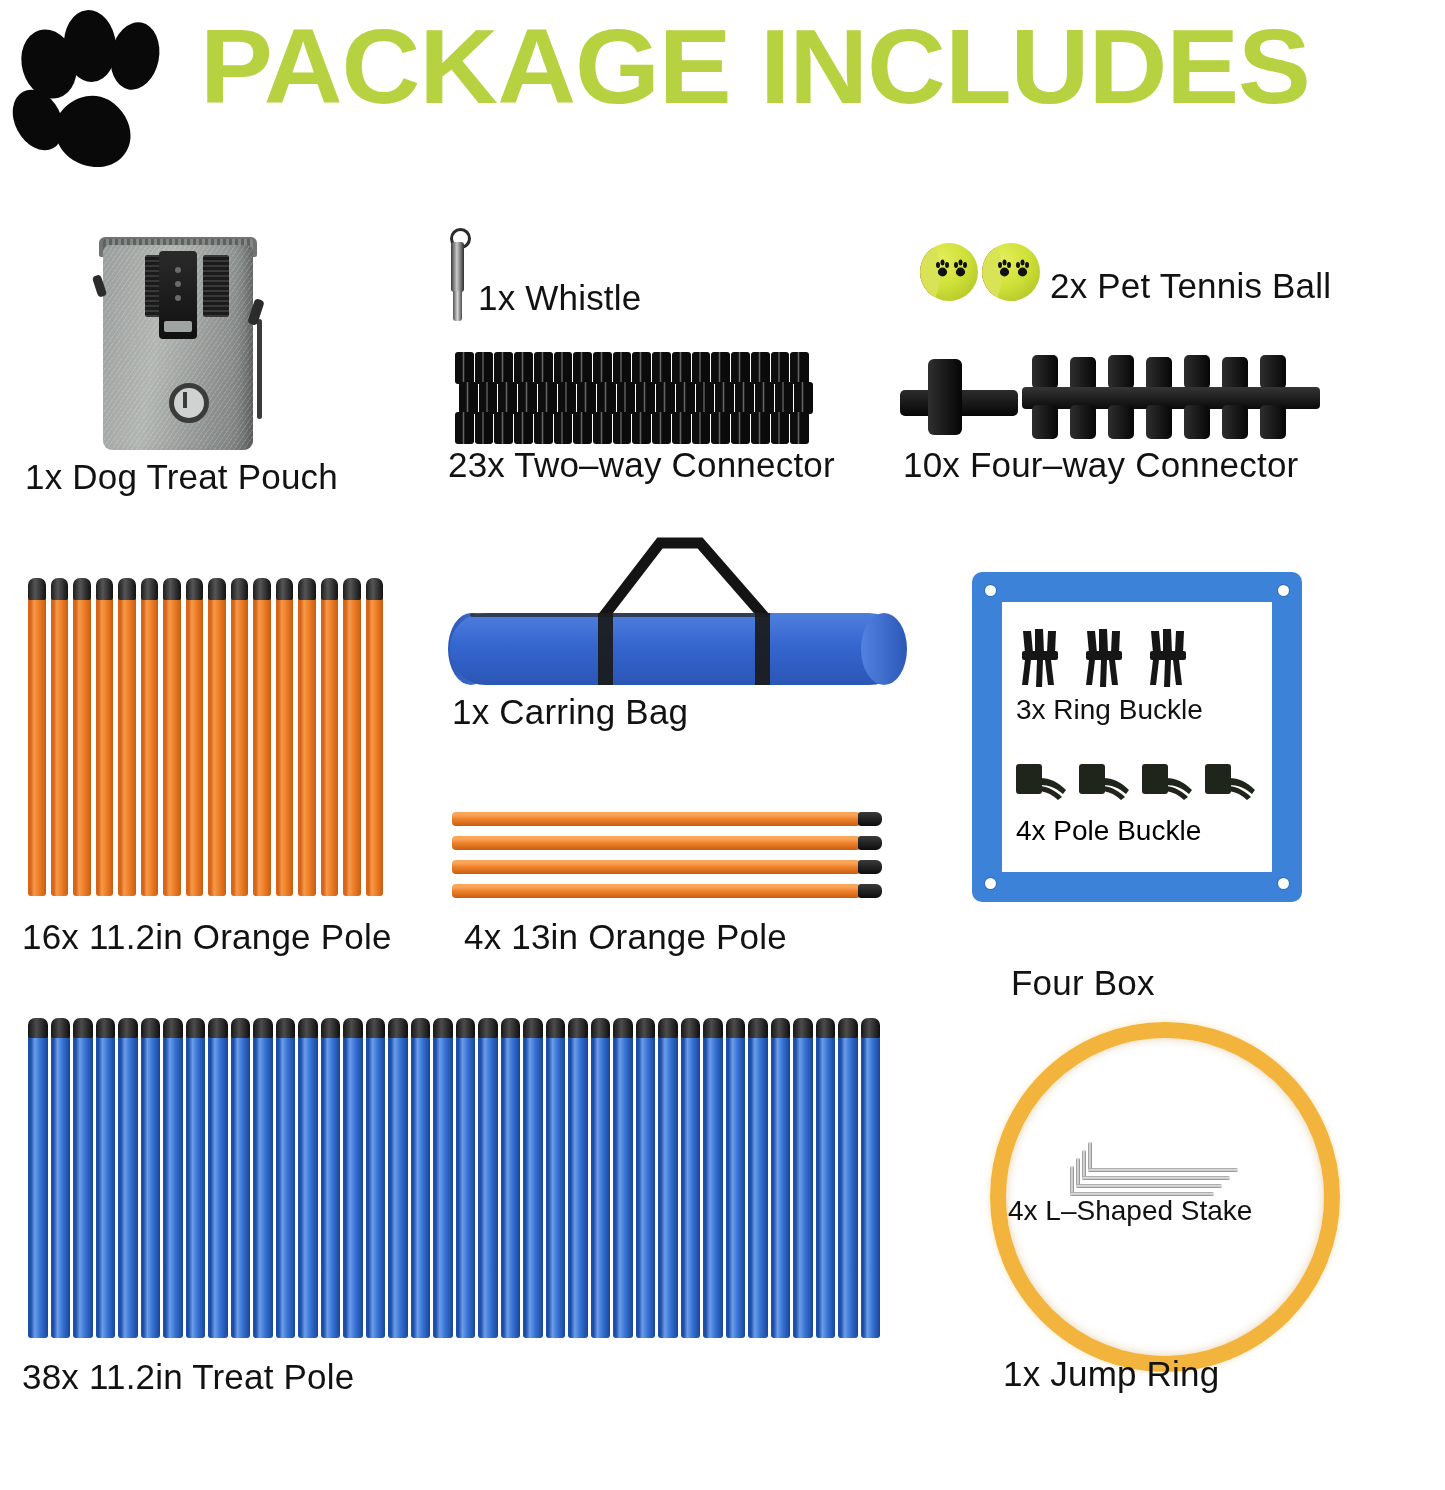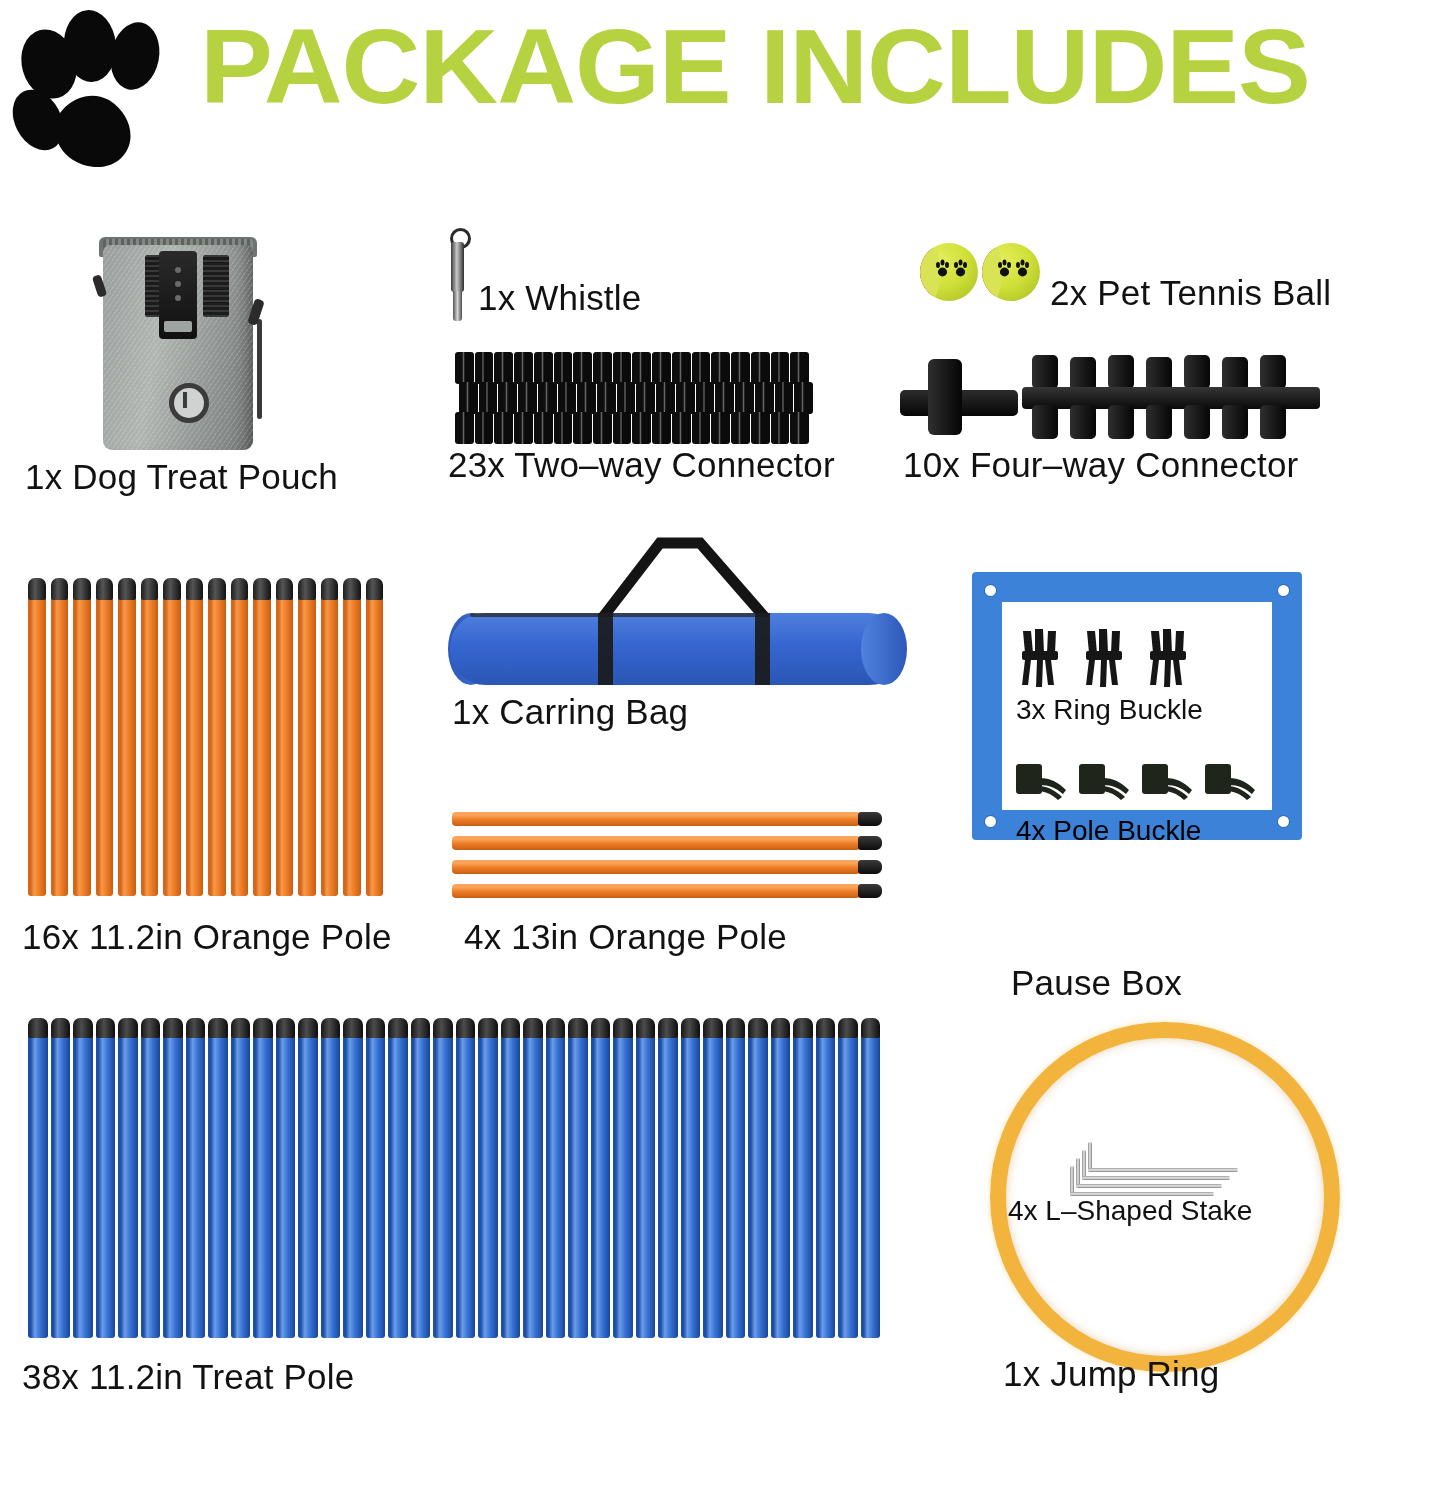--- a/index.html
+++ b/index.html
@@ -122,21 +122,21 @@
   .ball::before{
     content:""; position:absolute; left:-16px; top:-4px; width:34px; height:66px;
     background:#c01a1a; border-radius:50%/50%;
   }
   .ball::after{
     content:""; position:absolute; left:-6px; top:-4px; width:26px; height:66px;
     background:radial-gradient(ellipse at 70% 50%, #d8e356 0 58%, rgba(216,227,86,0) 60%);
     border-radius:50%;
   }
   .ball .paws { position:absolute; left:14px; top:16px; width:36px; height:20px; z-index:3; }
-  .balls-caption { position: absolute; left: 1050px; top: 271px; }
+  .balls-caption { position: absolute; left: 1050px; top: 264px; }
 
   
   .fourway { position: absolute; left: 900px; top: 355px; width: 420px; height: 85px; }
   .fw-single { position:absolute; left:0; top:4px; width:118px; height:76px; }
   .fw-cross-h { position:absolute; left:0; top:31px; width:118px; height:26px; border-radius:5px;
                 background:linear-gradient(180deg,#2c2c2c,#060606); }
   .fw-cross-v { position:absolute; left:28px; top:0; width:34px; height:76px; border-radius:6px;
                 background:linear-gradient(90deg,#2f2f2f,#050505); }
   .fw-bank { position:absolute; left:122px; top:0; width:298px; height:85px; }
   .fw-bar { position:absolute; left:0; top:32px; width:298px; height:22px; border-radius:4px;
@@ -170,22 +170,22 @@
   
   .opoles13 { position:absolute; left:452px; top:812px; width:430px; height:86px; }
   .opole13 { position:absolute; left:0; width:430px; height:14px; }
   .opole13 .shaft { position:absolute; left:0; right:22px; top:0; height:14px; border-radius:4px;
                     background:linear-gradient(180deg,#f9a55a 0 22%,#ef7f28 52%,#c75f12 100%); }
   .opole13 .tip { position:absolute; right:0; top:0; width:24px; height:14px; border-radius:3px 6px 6px 3px;
                   background:linear-gradient(180deg,#3a3a3a,#0c0c0c); }
   .opoles13-caption { position:absolute; left:448px; top:915px;margin-left:16px; }
 
   
-  .pausebox { position:absolute; left:972px; top:572px; width:330px; height:268px;
-              background:#3b82d8; border-radius:4px; }
+  .pausebox { position:absolute; left:972px; top:572px; width:330px; height:330px;
+              background:#3b82d8; border-radius:10px; }
   .pausebox-inner { position:absolute; left:30px; top:30px; right:30px; bottom:30px; background:#ffffff; }
   .grommet { position:absolute; width:11px; height:11px; border-radius:50%; background:#ffffff; box-shadow:0 0 0 1px #2c6cbb; }
   .pb-buckles-top { position:absolute; left:45px; top:55px; width:175px; height:62px; }
   .ring-buckle { position:absolute; top:0; width:48px; height:62px; }
   .pb-caption-1 { position:absolute; left:44px; top:122px; font-size:28px; color:#111; white-space:nowrap; }
   .pb-buckles-bot { position:absolute; left:42px; top:190px; width:240px; height:48px; }
   .pole-buckle { position:absolute; top:0; width:56px; height:48px; }
   .pb-caption-2 { position:absolute; left:44px; top:243px; font-size:28px; color:#000000; white-space:nowrap; }
   .pausebox-caption { position:absolute; left:975px; top:918px; width:330px; }
 
@@ -543,21 +543,21 @@
           <rect x="2" y="2" width="26" height="30" rx="3"></rect>
       <path d="M26 16c10 0 18 4 26 12l-3 4c-7-6-14-9-23-9z"></path>
       <path d="M26 24c9 1 16 5 22 11l-4 3c-5-5-11-8-18-9z"></path>
         </g>
     </svg>
   </div>
   <div class="pb-caption-2">4x  Pole Buckle</div>
 </div>
 <div class="caption wrap pausebox-caption">
   <br>
-  <span style="margin-left:36px;display:inline-block;">Pause Box</span>
+  <span style="margin-left:36px;display:inline-block;">Four Box</span>
 </div>
 
 <div class="bpoles">
   <div class="bpole">
       <span class="shaft"></span>
       <span class="cap"></span>
     </div>
   <div class="bpole">
       <span class="shaft"></span>
       <span class="cap"></span>

